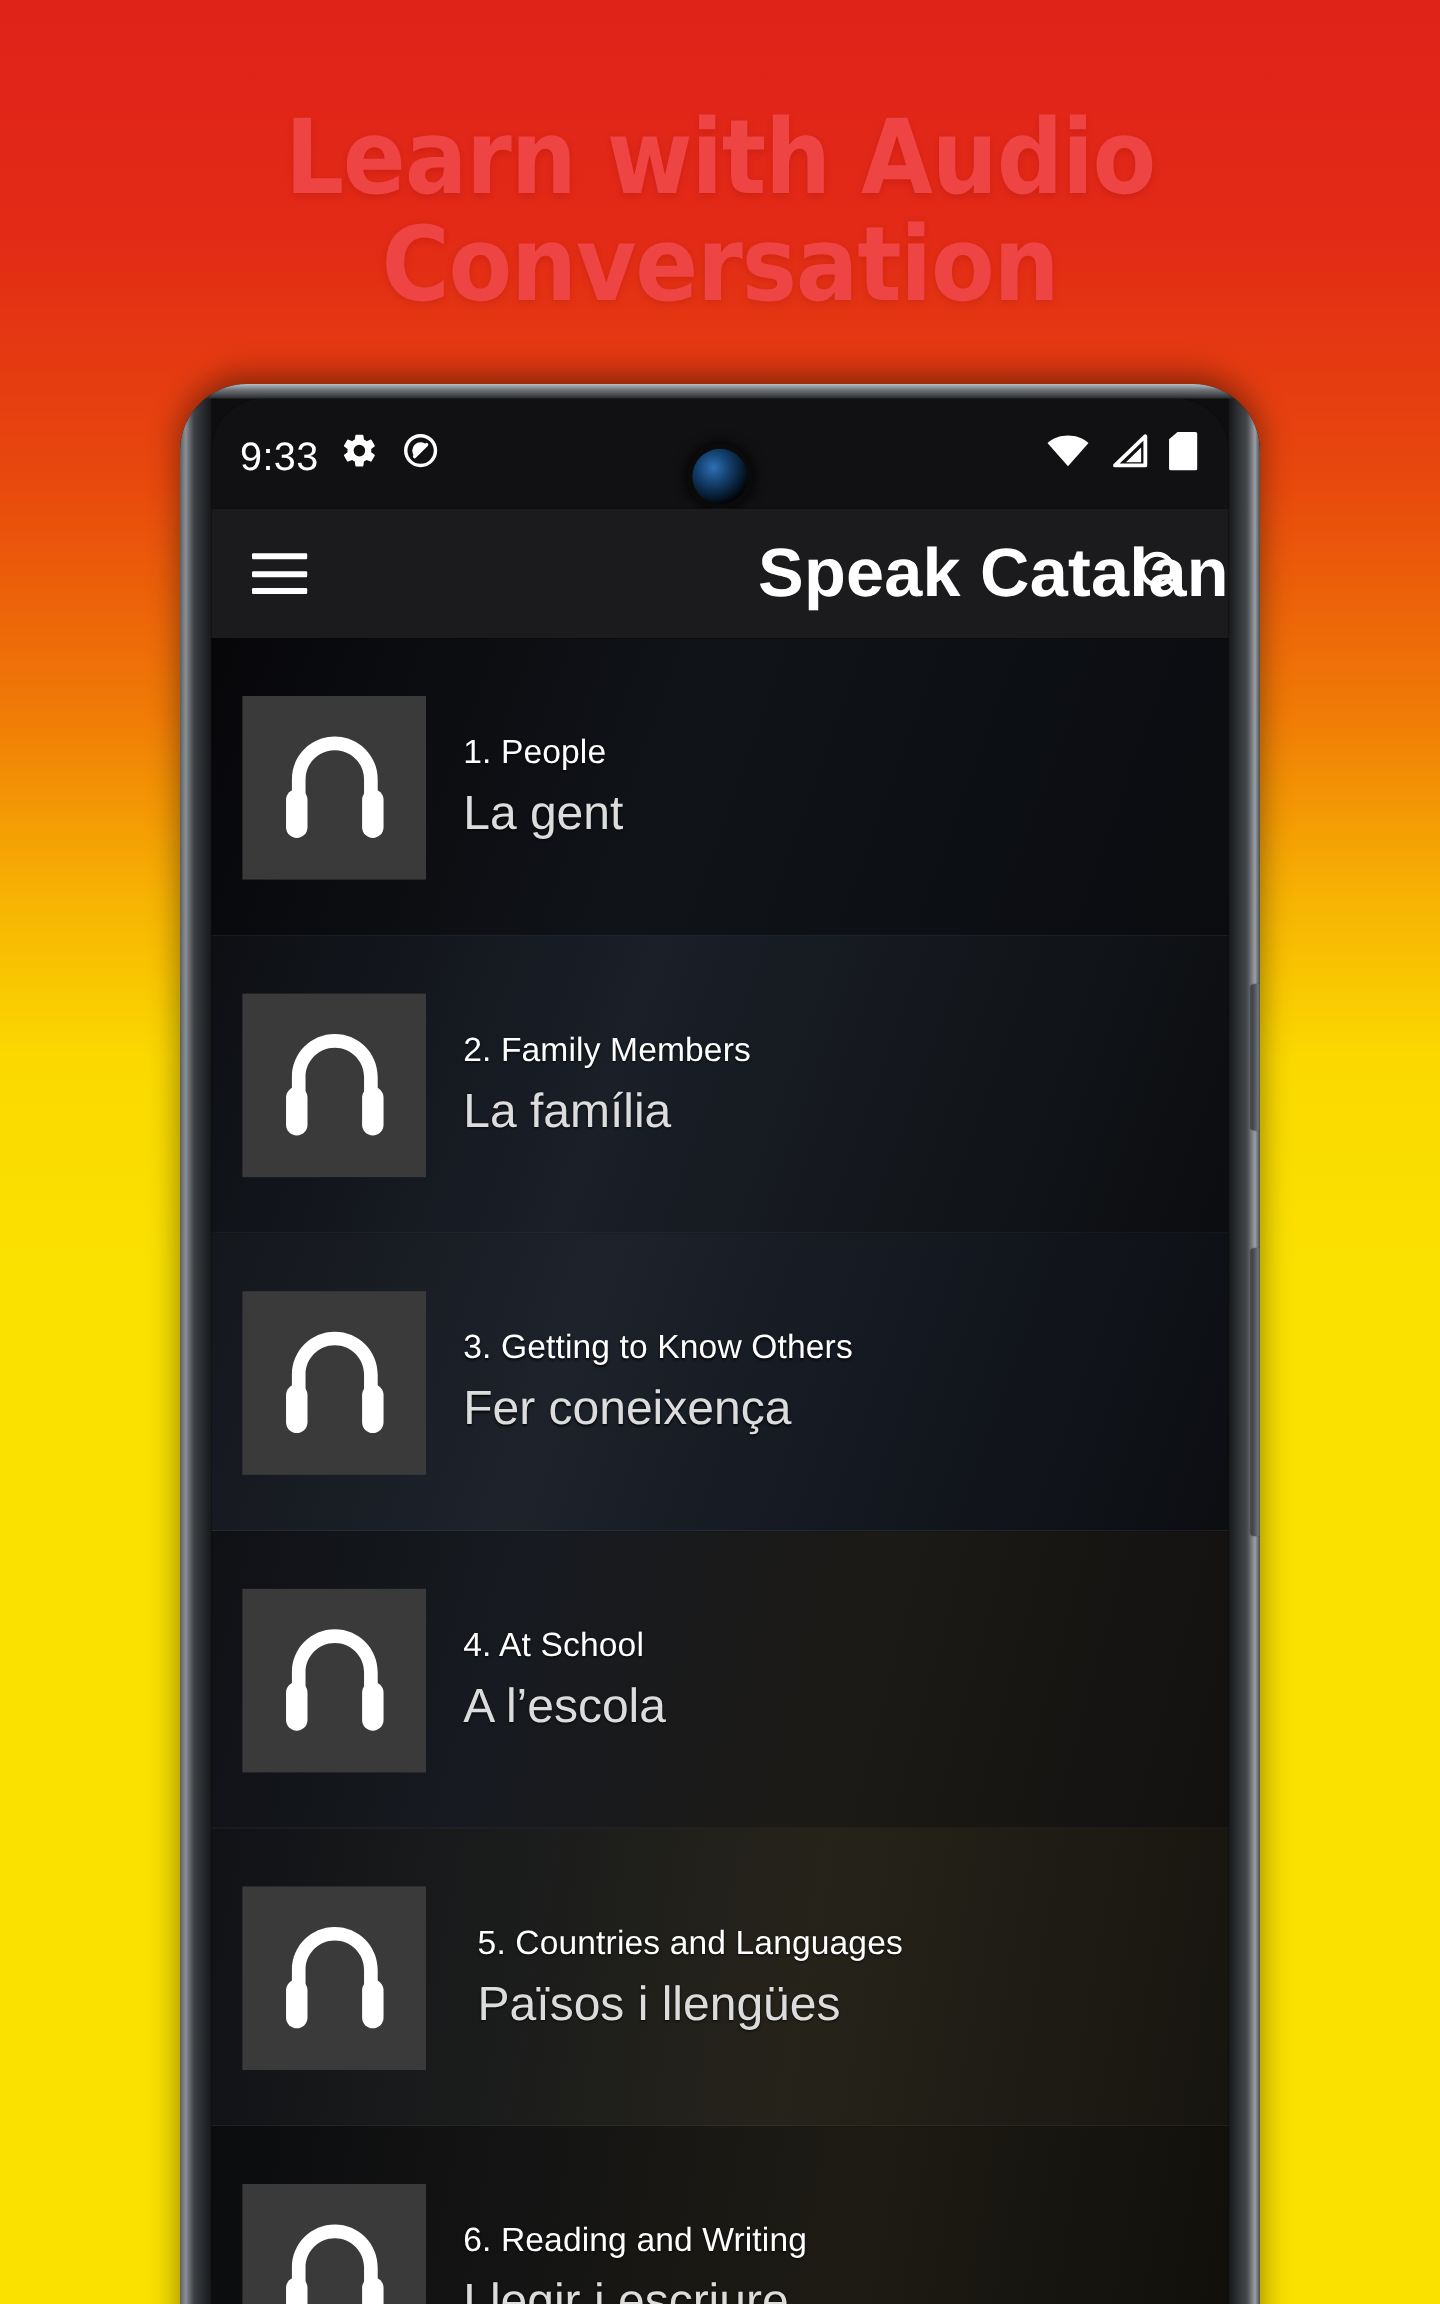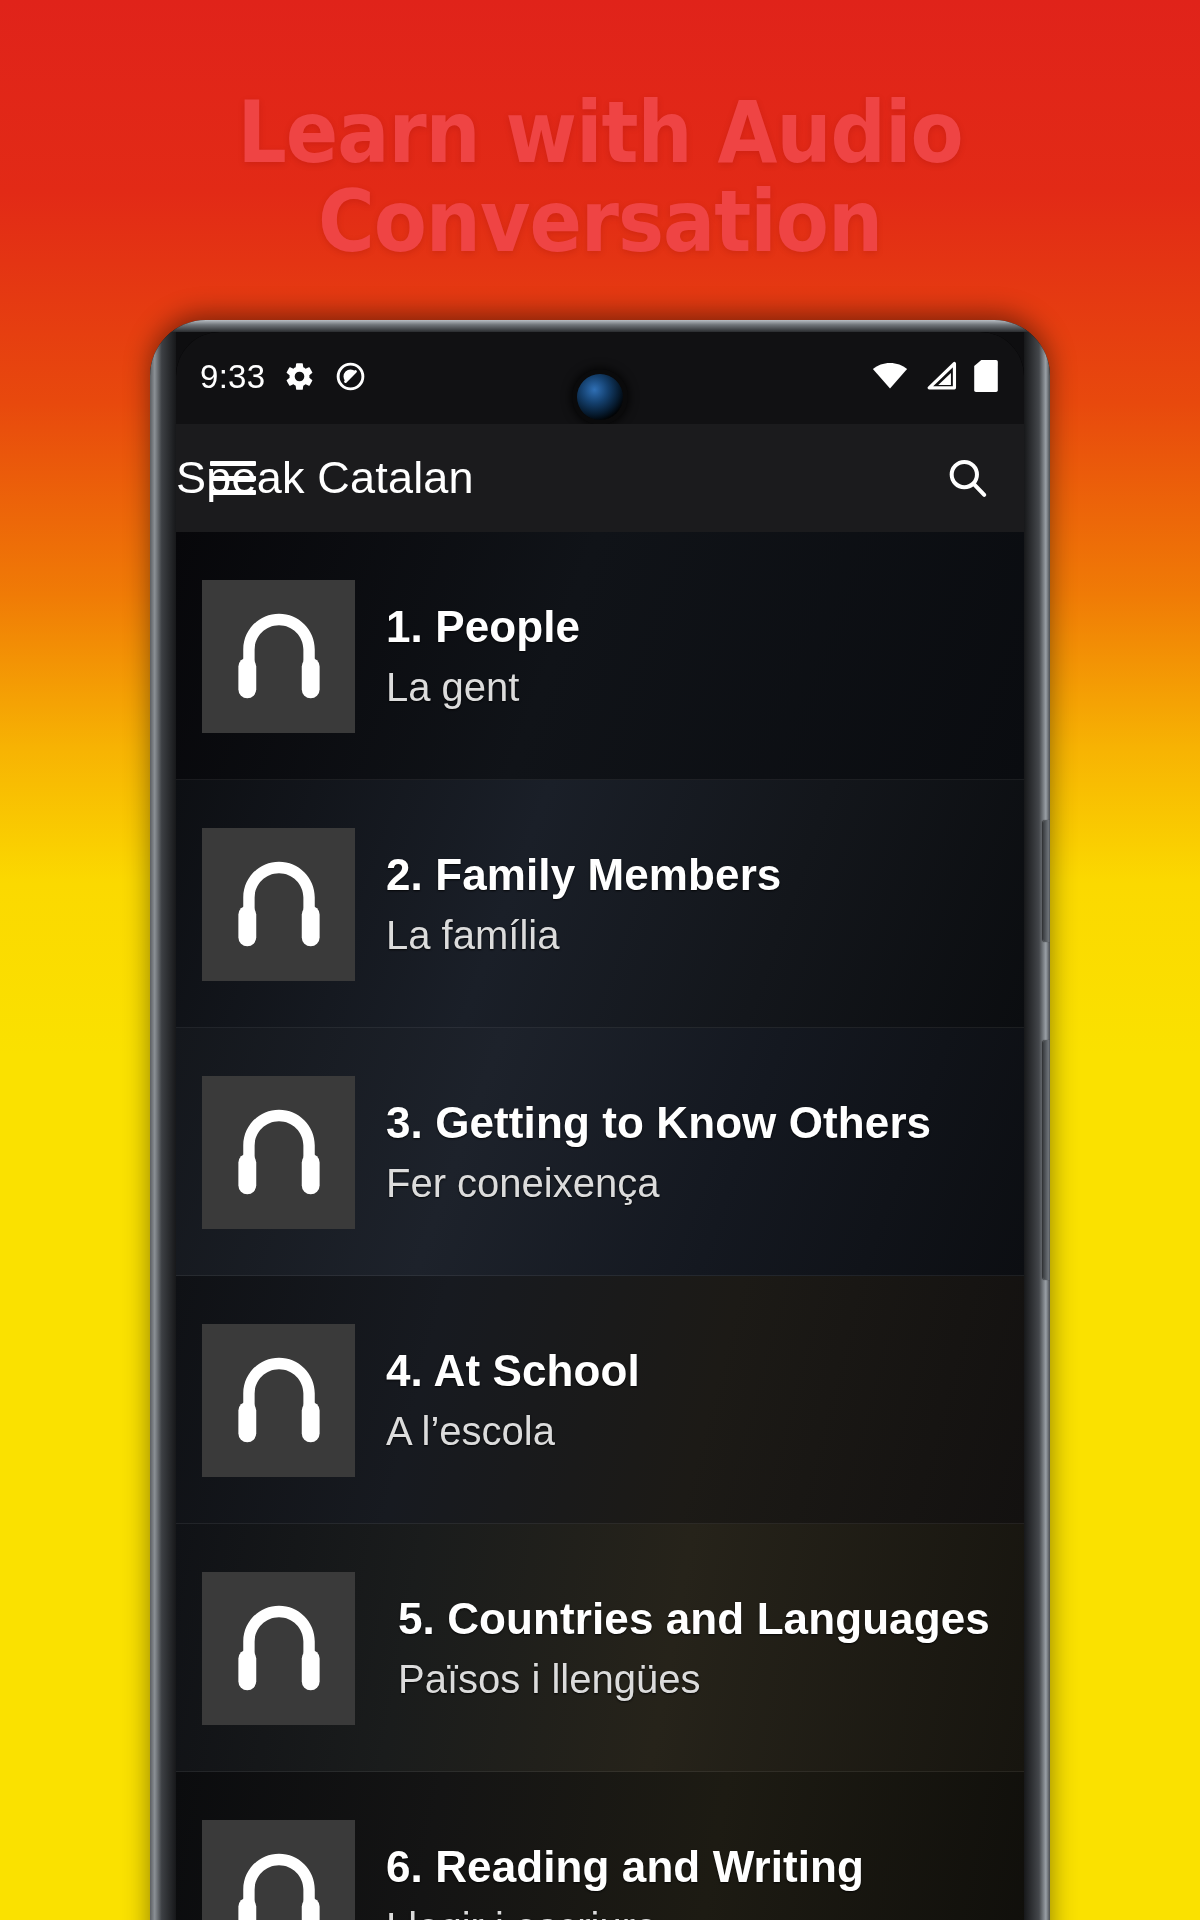--- a/index.html
+++ b/index.html
@@ -67,41 +67,41 @@
     border-radius:44px 44px 0 0;
     overflow:hidden;
   }
 
   
   .statusbar{
     position:relative;height:92px;background:#111113;
     display:flex;align-items:center;padding:0 26px 0 24px;
     color:#ffffff;
   }
-  .sb-left{display:flex;align-items:flex-start;gap:18px;}
+  .sb-left{display:flex;align-items:flex-end;gap:18px;}
   .sb-time{font-size:33px;font-weight:500;letter-spacing:.3px;line-height:1;}
   .sb-right{margin-left:auto;display:flex;align-items:center;gap:17px;}
   .notch{
     position:absolute;left:50%;top:42px;transform:translateX(-50%);
     width:46px;height:46px;border-radius:50%;
     background:radial-gradient(circle at 38% 34%, #2f6fb5 0%, #14406e 32%, #061a2e 60%, #000 78%);
     box-shadow:0 0 0 5px #0a0a0b, 0 0 10px 6px rgba(0,0,0,.8);
   }
 
   
   .appbar{
     height:108px;background:#1b1b1d;
     display:flex;align-items:center;padding:0 34px;
     position:relative;
   }
   .hamburger{width:46px;height:34px;display:flex;flex-direction:column;justify-content:space-between;cursor:pointer;}
   .hamburger span{display:block;height:5px;background:#fff;border-radius:1px;}
   .appbar-title{
-    position:absolute;left:0;right:0;text-align:left;
-    color:#fff;font-size:45px;font-weight:400;letter-spacing:.2px;
+    position:absolute;left:0;right:0;text-align:right;
+    color:#fff;font-size:57px;font-weight:700;letter-spacing:.2px;
     pointer-events:none;
   }
   .search-ico{margin-left:auto;width:46px;height:46px;}
 
   
   .list{position:relative;background:#000;height:1440px;}
   .row{
     position:relative;display:flex;align-items:center;
     height:248px;padding-left:26px;box-sizing:border-box;
   }
@@ -117,21 +117,21 @@
   .row.r6{background:linear-gradient(100deg,#0b0c0e 0%,#141414 30%,#1d1b13 62%,#100f0b 100%);}
 
   .thumb{
     width:153px;height:153px;flex:0 0 153px;
     background:#3a3a3a;display:flex;align-items:center;justify-content:center;
   }
   .thumb svg{width:104px;height:104px;display:block;}
 
   .row-text{margin-left:31px;display:flex;flex-direction:column;gap:13px;}
   .row-title{
-    color:#ffffff;font-size:44px;font-weight:bold;letter-spacing:.1px;
+    color:#ffffff;font-size:28px;font-weight:normal;letter-spacing:.1px;
     text-shadow:0 1px 2px rgba(0,0,0,.8);
   }
   .row-sub{
     color:#dcdcdc;font-size:40px;font-weight:400;
     text-shadow:0 1px 2px rgba(0,0,0,.8);
   }
 </style>
 </head>
 <body>
 

